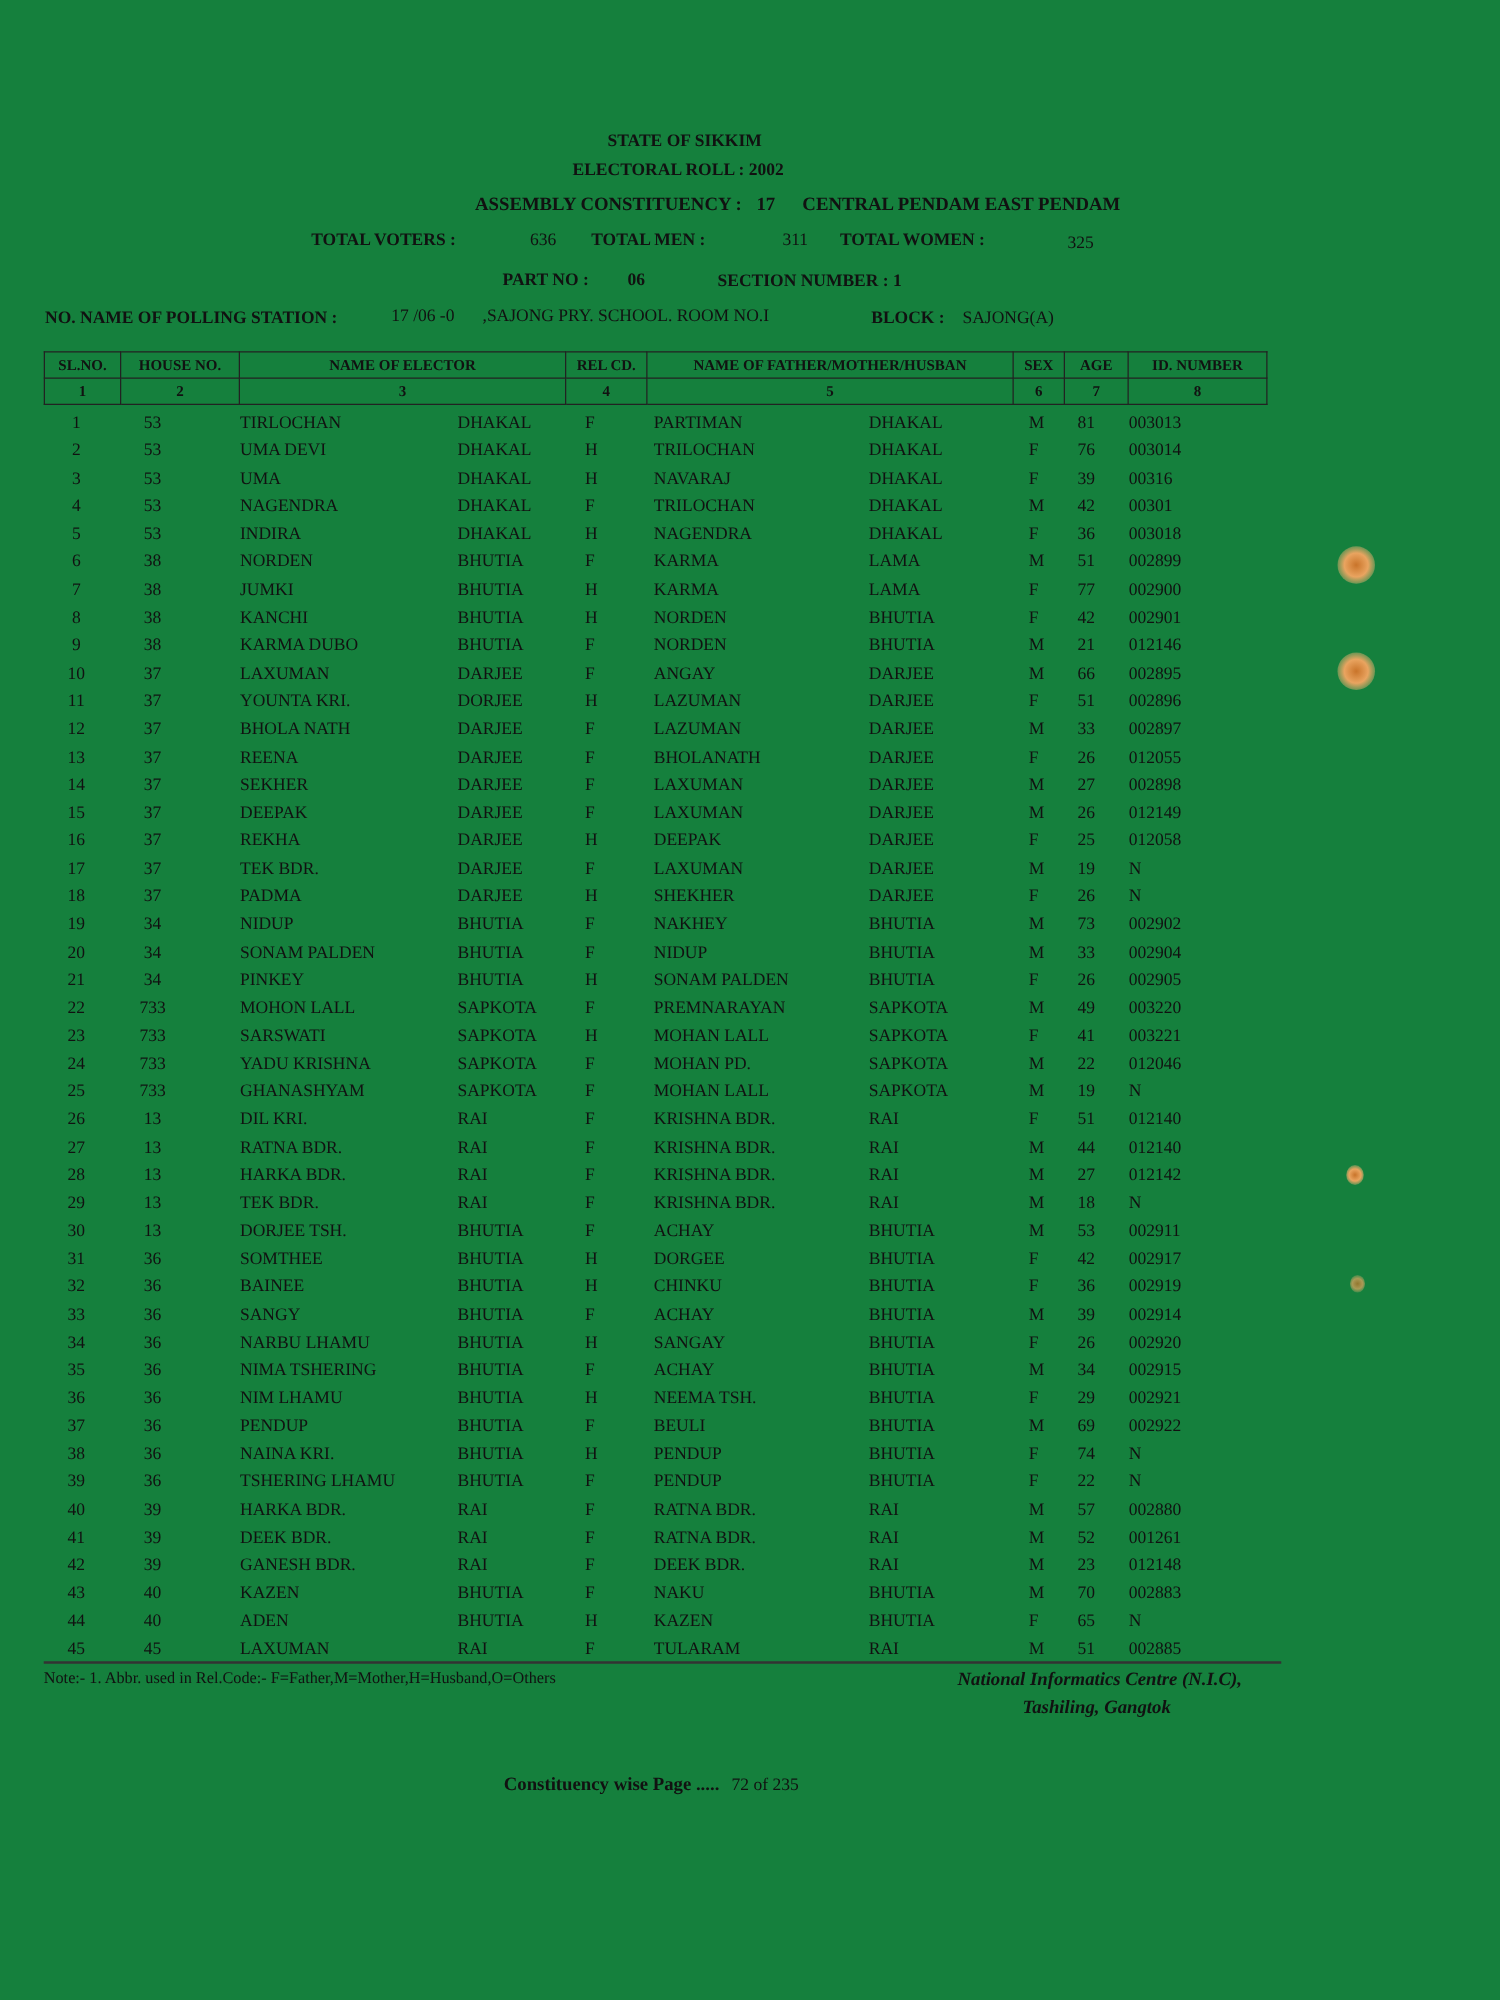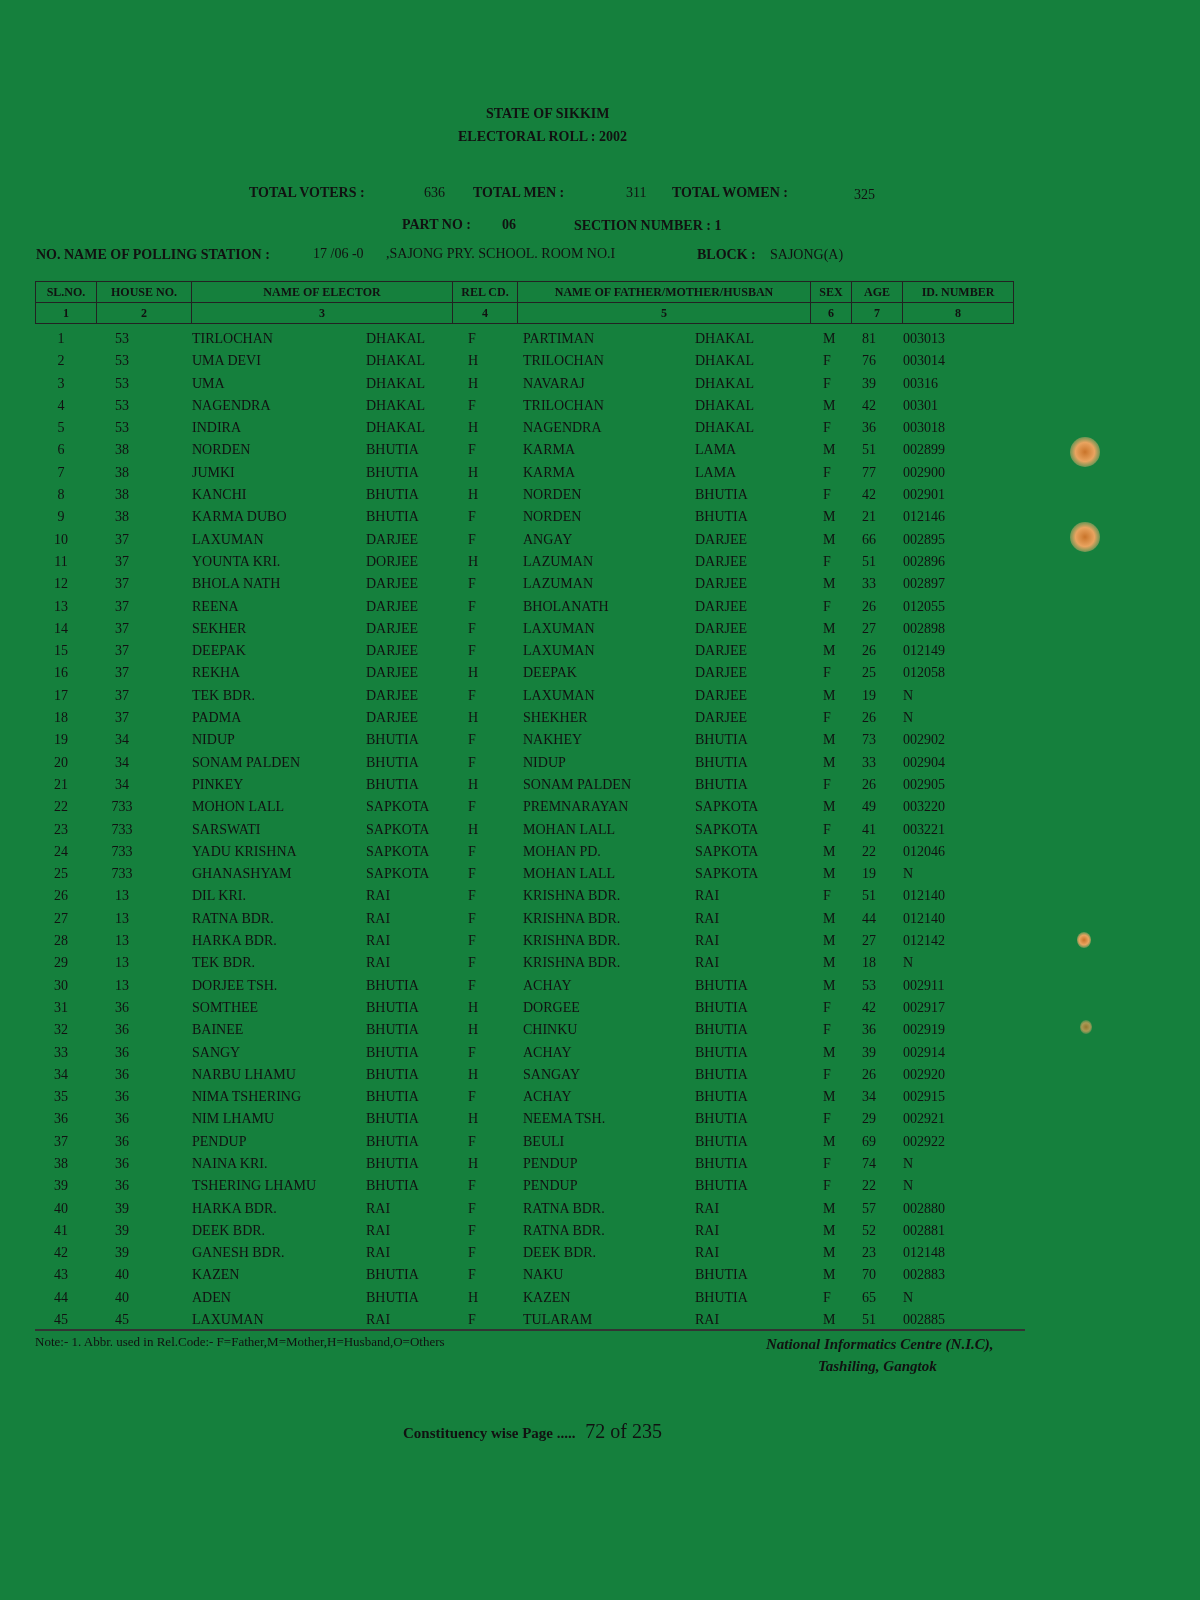--- a/index.html
+++ b/index.html
@@ -31,20 +31,25 @@
              background: radial-gradient(circle, #c9742a 0%, #e9a460 45%, rgba(240,190,130,0.3) 75%, rgba(255,255,255,0) 100%); }
   </style>
 </head>
 <body>
 
 <div class="page">
 
   <div class="hdr" style="left:486px;top:106px;">STATE OF SIKKIM</div>
   <div class="hdr" style="left:458px;top:129px;">ELECTORAL ROLL : 2002</div>
 
+  <div class="hdr" style="left:380px;top:156px;font-size:15px;">
+    <span>ASSEMBLY CONSTITUENCY :</span>
+    <span style="margin-left:8px;">17</span>
+    <span style="margin-left:18px;">CENTRAL PENDAM EAST PENDAM</span>
+  </div>
 
   <div class="hdr" style="left:249px;top:185px;">TOTAL VOTERS :</div>
   <div class="hdr" style="left:424px;top:185px;font-weight:normal;">636</div>
   <div class="hdr" style="left:473px;top:185px;">TOTAL MEN :</div>
   <div class="hdr" style="left:626px;top:185px;font-weight:normal;">311</div>
   <div class="hdr" style="left:672px;top:185px;">TOTAL WOMEN :</div>
   <div class="hdr" style="left:854px;top:187px;font-weight:normal;">325</div>
 
   <div class="hdr" style="left:402px;top:217px;">PART NO :</div>
   <div class="hdr" style="left:502px;top:217px;">06</div>
@@ -565,21 +570,21 @@
       <div class="row">
         <span class="c-sl">41</span>
         <span class="c-house">39</span>
         <span class="c-name">DEEK BDR.</span>
         <span class="c-surname">RAI</span>
         <span class="c-rel">F</span>
         <span class="c-rname">RATNA BDR.</span>
         <span class="c-rsurname">RAI</span>
         <span class="c-sex">M</span>
         <span class="c-age">52</span>
-        <span class="c-id">002881</span>
+        <span class="c-id">001261</span>
       </div>
       <div class="row">
         <span class="c-sl">42</span>
         <span class="c-house">39</span>
         <span class="c-name">GANESH BDR.</span>
         <span class="c-surname">RAI</span>
         <span class="c-rel">F</span>
         <span class="c-rname">DEEK BDR.</span>
         <span class="c-rsurname">RAI</span>
         <span class="c-sex">M</span>
@@ -624,20 +629,20 @@
       </div>
     </div>
 
   <div class="rule"></div>
   <div class="note">Note:- 1. Abbr. used in Rel.Code:- F=Father,M=Mother,H=Husband,O=Others</div>
   <div class="nic" style="left:766px;top:1336px;">National Informatics Centre (N.I.C),</div>
   <div class="nic" style="left:818px;top:1358px;">Tashiling, Gangtok</div>
 
   <div class="footer">
     <b>Constituency wise Page .....</b>
-    <span style="margin-left:6px;font-size:20px;">72 of 235</span>
+    <span style="margin-left:6px;font-size:14px;">72 of 235</span>
   </div>
 
   <div class="stain" style="left:1070px;top:437px;width:30px;height:30px;"></div>
   <div class="stain" style="left:1070px;top:522px;width:30px;height:30px;"></div>
   <div class="stain" style="left:1077px;top:932px;width:14px;height:16px;"></div>
   <div class="stain" style="left:1080px;top:1020px;width:12px;height:14px;opacity:0.7;"></div>
 </div>
 
 </body></html>

